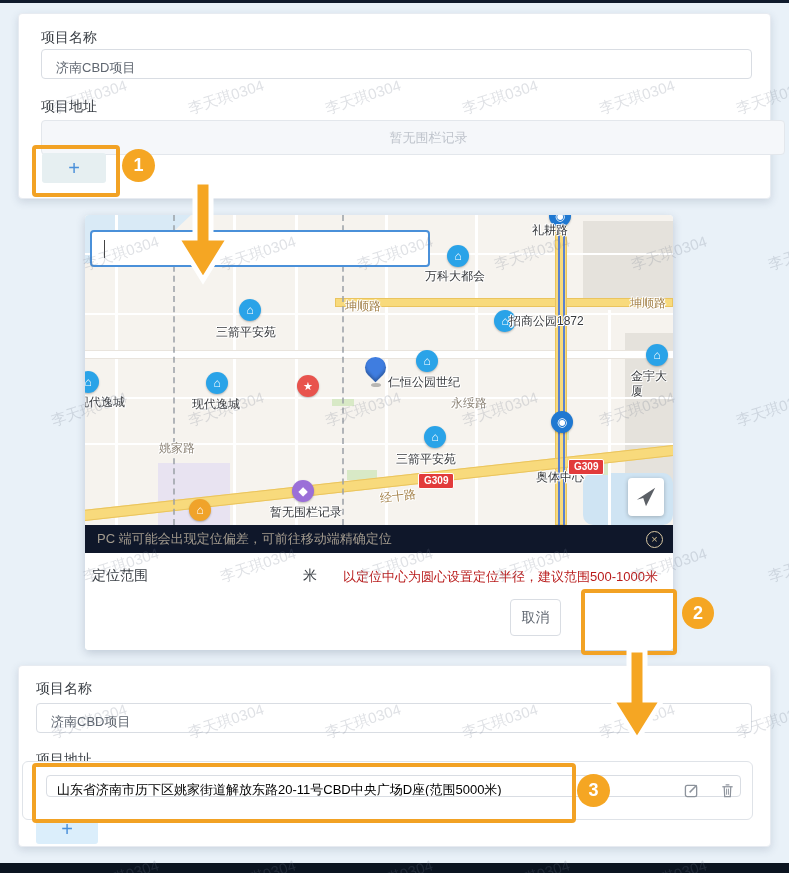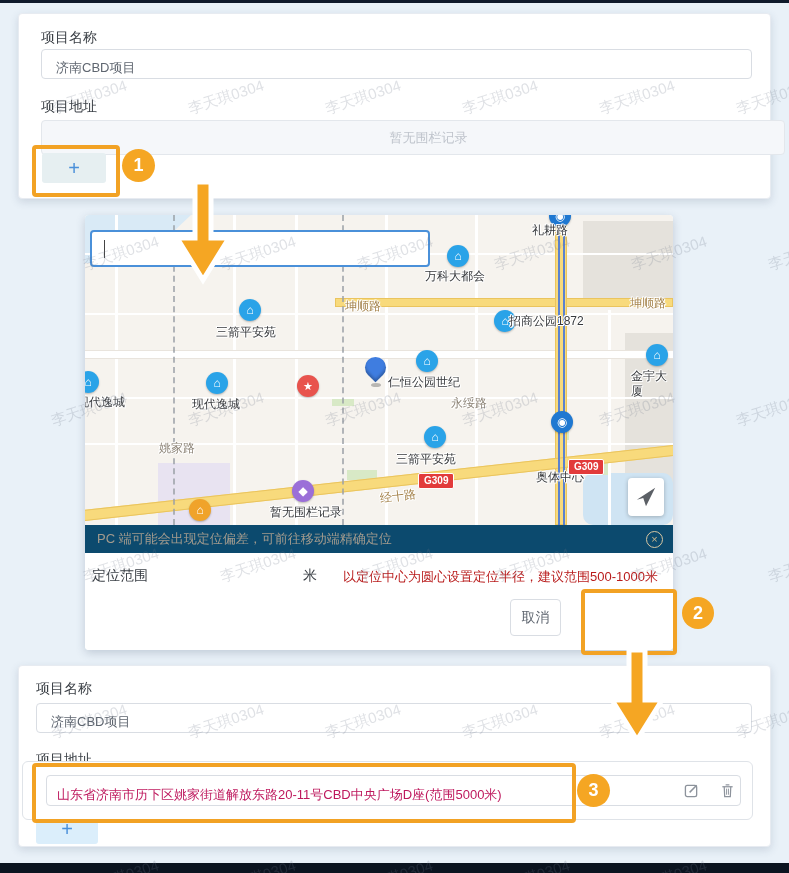--- a/index.html
+++ b/index.html
@@ -53,21 +53,21 @@
   .poi-label.road-yellow{color:#a4824a;}
   .poi-label.road-diag{color:#a4824a;transform:rotate(-7deg);}
   .poi-label.star{text-align:center;width:98px;}
   .poi-label.route-badge{background:#e23b3b;color:#fff;font-size:10px;font-weight:bold;
     padding:1px 5px;border-radius:2px;border:1px solid #fff;text-shadow:none;line-height:12px;}
   .map-pin{position:absolute;width:21px;height:21px;background:#3f7de0;border-radius:50% 50% 0 50%;
     transform:rotate(45deg);box-shadow:inset -2px -2px 3px rgba(0,0,0,.25);z-index:8;}
   .pin-shadow{position:absolute;width:10px;height:4px;background:rgba(0,0,0,.25);border-radius:50%;z-index:5;}
   #locate-btn{position:absolute;left:543px;top:263px;width:36px;height:38px;background:#fff;border:none;
     border-radius:4px;box-shadow:0 1px 4px rgba(0,0,0,.25);cursor:pointer;display:flex;align-items:center;justify-content:center;z-index:9;}
-  #notice-bar{position:absolute;left:0;top:310px;width:588px;height:28px;background:#0c4a6e;z-index:10;}
+  #notice-bar{position:absolute;left:0;top:310px;width:588px;height:28px;background:#0f172a;z-index:10;}
   #notice-text{position:absolute;left:12px;top:0;line-height:28px;font-size:13px;color:#a39b8e;}
   #notice-close{position:absolute;right:10px;top:6px;width:15px;height:15px;border:1px solid #d8c7a2;
     border-radius:50%;color:#c8b68c;font-size:11px;line-height:14px;text-align:center;cursor:pointer;}
   #dlg-controls{position:absolute;left:0;top:338px;width:588px;height:97px;background:#fff;z-index:10;}
   #search-box{position:absolute;left:5px;top:15px;width:340px;height:37px;background:#fff;
     border:2px solid #4a90d9;border-radius:4px;box-sizing:border-box;z-index:11;}
   #search-caret{position:absolute;left:12px;top:8px;width:1px;height:18px;background:#444;}
   .dlg-btn{position:absolute;border-radius:4px;font-size:14px;cursor:pointer;
     font-family:"Liberation Sans","DejaVu Sans",sans-serif;}
   #cancel-btn{left:425px;top:46px;width:51px;height:37px;background:#fff;border:1px solid #d9dde3;color:#5f6670;}
@@ -193,21 +193,21 @@
     <polygon points="25,2 41,2 41,52 58,52 33,92 8,52 25,52" fill="#f5a623" stroke="#fff" stroke-width="5" stroke-linejoin="miter"></polygon>
   </svg>
 
   <div class="abs panel" id="panel-bottom">
     <div class="fld-label" style="left:17px;top:14px;">项目名称</div>
     <input class="text-input" style="left: 17px; top: 37px; width: 716px; height: 30px;" value="济南CBD项目">
     <div class="fld-label" style="left:17px;top:85px;">项目地址</div>
     <button class="add-btn" style="left:17px;top:147px;width:62px;height:31px;background:#dbeefb;">+</button>
   </div>
   <div class="abs" id="addr-row-outer">
-    <input class="text-input" style="left: 23px; top: 13px; width: 695px; height: 31px; color: #be185d; padding-left: 10px; font-size: 13px;" value="山东省济南市历下区姚家街道解放东路20-11号CBD中央广场D座(范围5000米)">
+    <input class="text-input" style="left: 23px; top: 13px; width: 695px; height: 22px; color: #000000; padding-left: 10px; font-size: 13px;" value="山东省济南市历下区姚家街道解放东路20-11号CBD中央广场D座(范围5000米)">
     <button class="icon-btn" style="left:660px;top:21px;">
       <svg width="15" height="15" viewBox="0 0 16 16">
         <rect x="1.5" y="2.5" width="12" height="12" rx="2" fill="none" stroke="#8d939c" stroke-width="1.4"></rect>
         <line x1="6" y1="10" x2="13.5" y2="2.5" stroke="#8d939c" stroke-width="1.6"></line>
       </svg>
     </button>
     <button class="icon-btn" style="left:696px;top:21px;">
       <svg width="15" height="15" viewBox="0 0 16 16">
         <line x1="2.5" y1="4" x2="13.5" y2="4" stroke="#8d939c" stroke-width="1.3"></line>
         <line x1="6" y1="2" x2="10" y2="2" stroke="#8d939c" stroke-width="1.3"></line>

